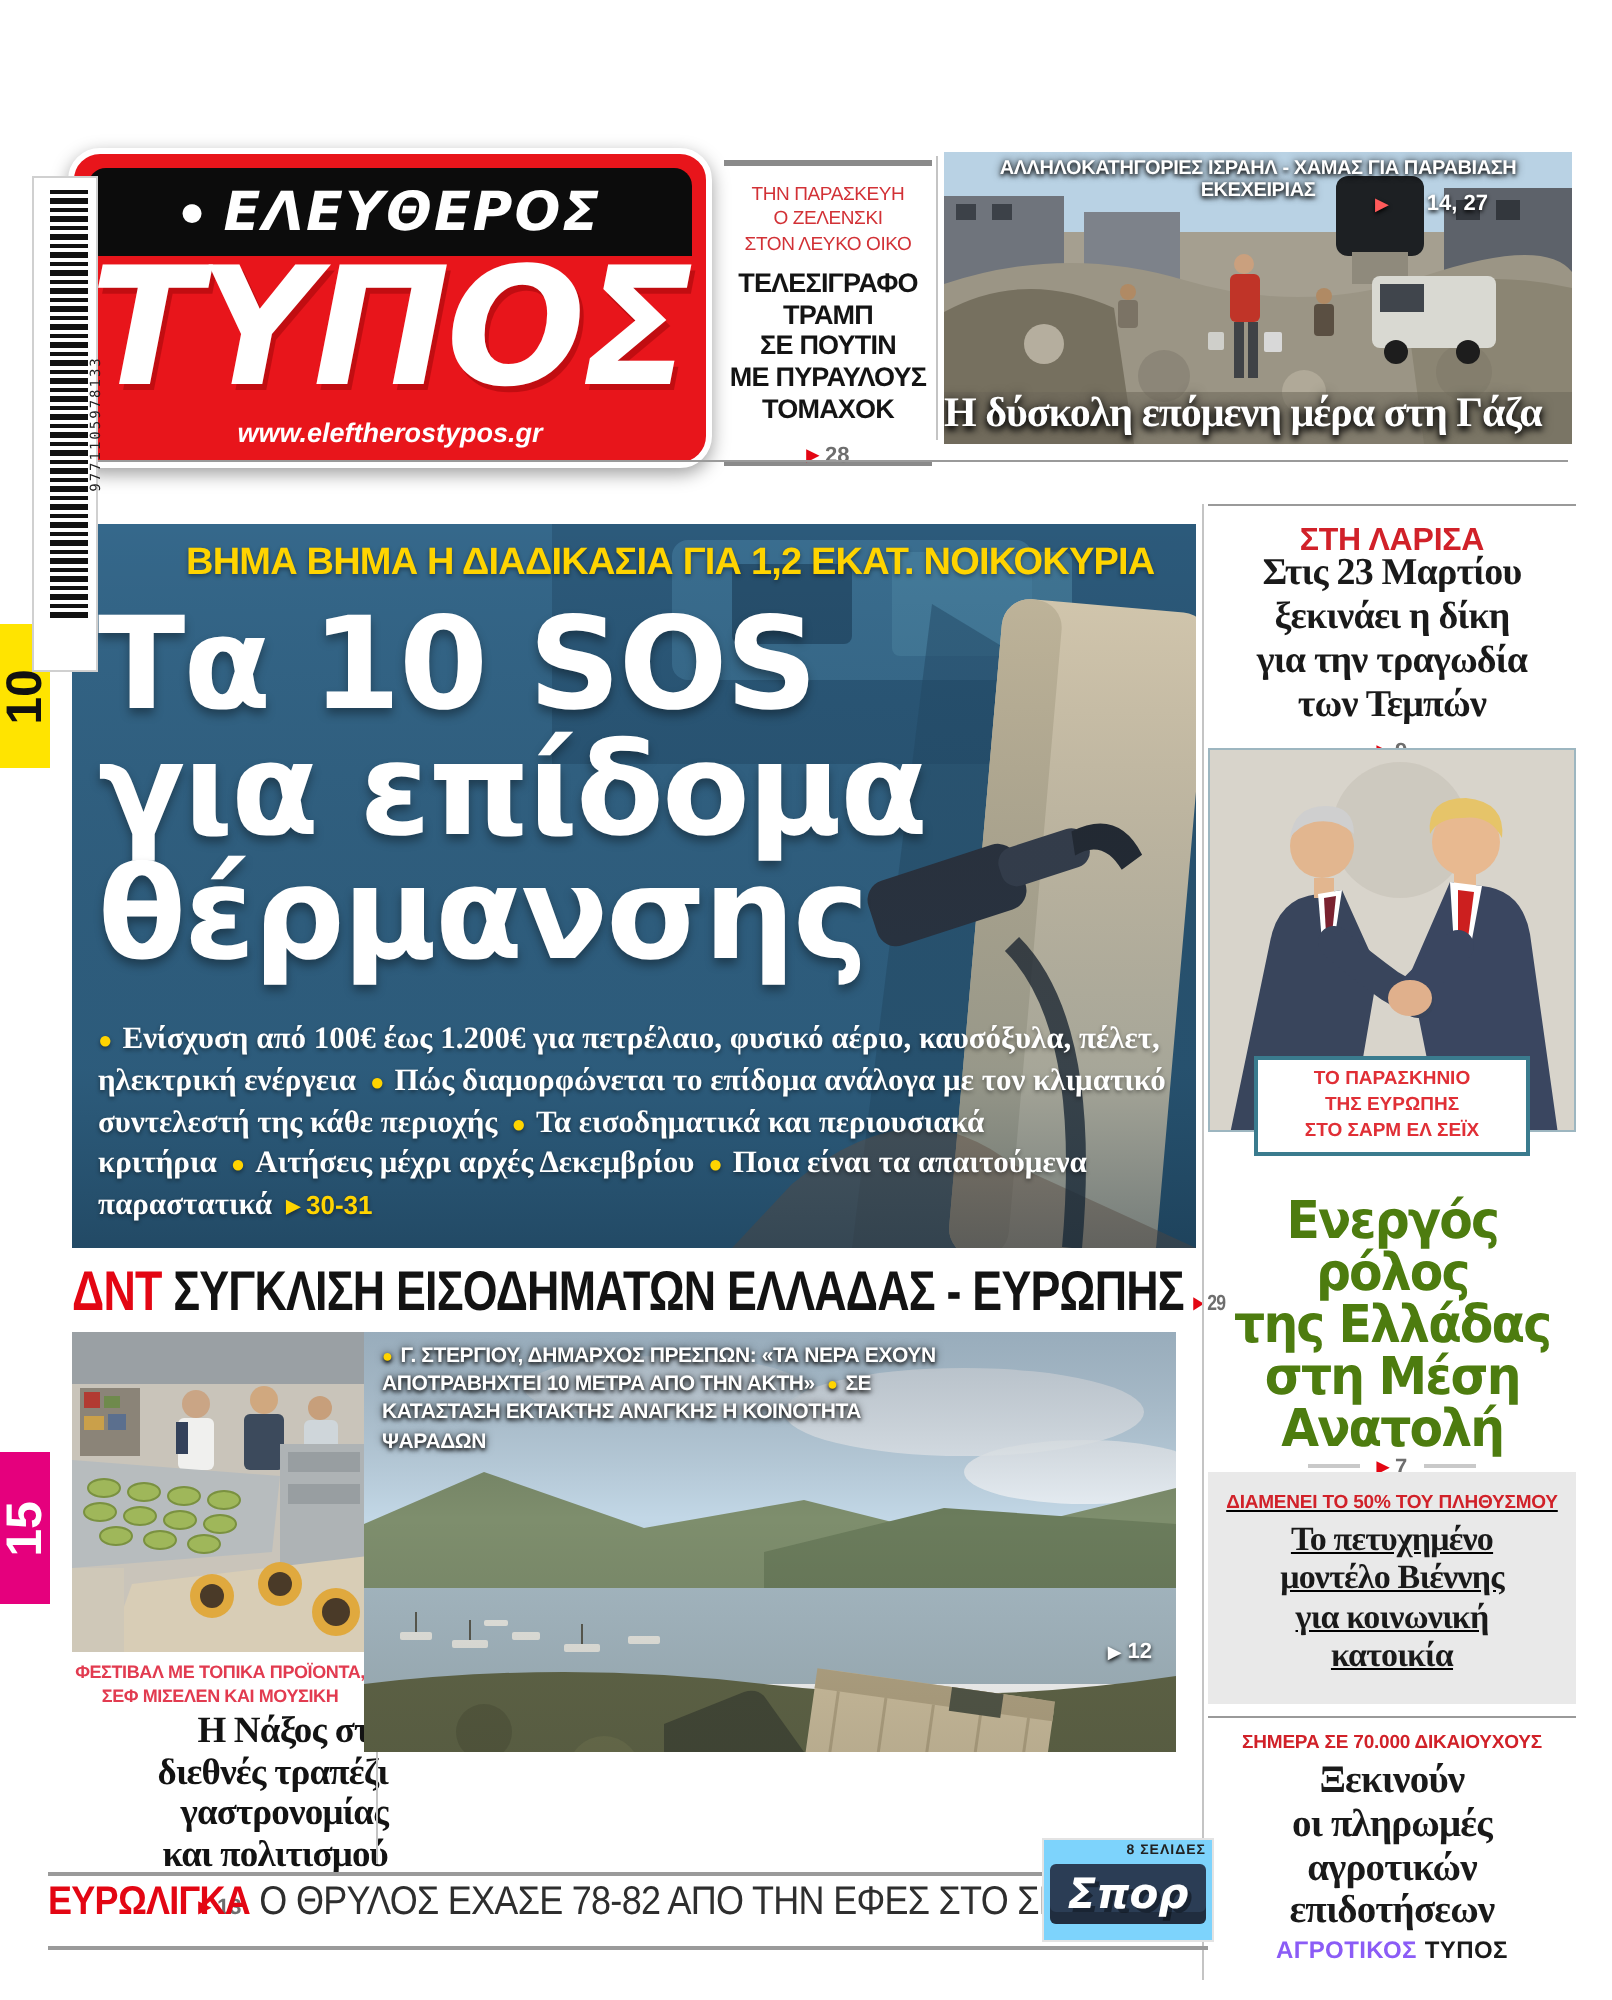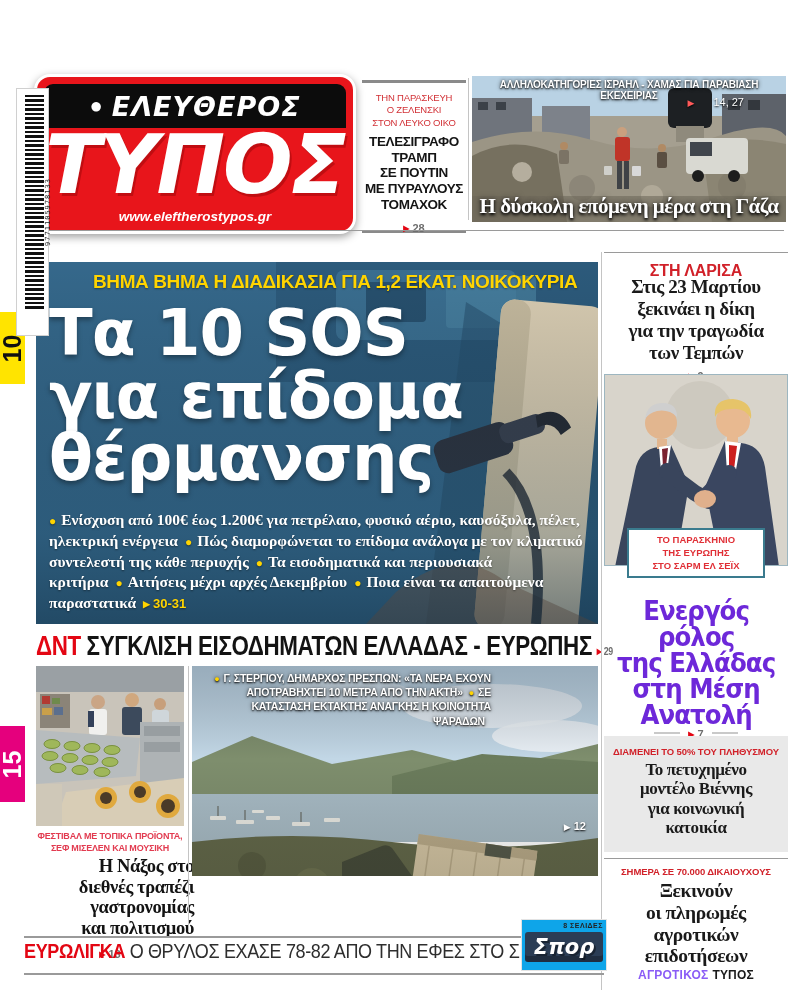--- a/index.html
+++ b/index.html
@@ -38,22 +38,22 @@
   .page-ref .arr{color:#e30613;font-size:8px;vertical-align:1px;}
   .page-ref .num{color:#6e6e6e;font-size:11px;margin-left:3px;}
 
   
   #gaza{left:472px;top:76px;width:314px;height:146px;overflow:hidden;}
   #gaza svg{position:absolute;left:0;top:0;}
   #gaza .kick{position:absolute;top:3px;left:8px;right:8px;text-align:center;color:#fff;font-size:10px;
     font-weight:bold;letter-spacing:-0.2px;text-shadow:0 1px 2px #000,0 0 4px rgba(0,0,0,.8);}
   #gaza .pgs{position:absolute;top:16px;right:42px;text-shadow:0 1px 2px #000;}
   #gaza .pgs .arr{color:#ff5a5a;font-size:9px;}
-  #gaza .pgs .num{color:#fff;font-size:11px;font-weight:normal;margin-left:3px;padding-left:16px;}
-  #gaza .cap{position:absolute;bottom:3px;left:0;right:0;text-align:center;color:#fff;
+  #gaza .pgs .num{color:#fff;font-size:11px;font-weight:bold;margin-left:3px;padding-left:16px;}
+  #gaza .cap{position:absolute;bottom:3px;left:0;right:0;color:#fff;
     font-family:"Liberation Serif",serif;font-weight:bold;font-size:21px;letter-spacing:-0.5px;
     text-shadow:0 2px 3px #000,0 0 6px rgba(0,0,0,.7);white-space:nowrap;}
 
   #dateline{left:356px;top:236px;font-size:11px;color:#4a4a4a;}
 
   
   #lead{left:36px;top:262px;width:562px;height:362px;overflow:hidden;background:#35688b;}
   #lead svg{position:absolute;left:0;top:0;}
   #lead .kick{position:absolute;top:9px;left:13px;color:#ffd400;font-size:19px;font-weight:bold;
     letter-spacing:-0.4px;text-shadow:0 1px 2px rgba(0,0,0,.4);margin-left:44px;}
@@ -76,60 +76,60 @@
   #imf .pgs{margin-left:6px;}
 
   
   #chefs{left:36px;top:666px;width:148px;height:160px;overflow:hidden;}
   #naxos-kick{left:30px;top:831px;width:160px;text-align:center;color:#e23b50;font-size:9px;font-weight:bold;line-height:1.3;letter-spacing:-0.2px;}
   #naxos-head{left:26px;top:856px;width:168px;text-align:right;font-family:"Liberation Serif",serif;
     font-weight:bold;font-size:18.5px;line-height:1.12;color:#131313;letter-spacing:-0.4px;}
   #naxos-page{left:36px;top:944px;width:148px;text-align:center;}
 
   
-  #prespa{left:192px;top:666px;width:406px;height:210px;overflow:hidden;text-align:right;}
+  #prespa{left:182px;top:666px;width:406px;height:210px;overflow:hidden;}
   #prespa svg{position:absolute;left:0;top:0;}
   #prespa .cap{position:absolute;top:5px;left:9px;width:290px;font-size:10.5px;font-weight:bold;color:#fff;
     line-height:1.35;letter-spacing:-0.2px;text-shadow:0 1px 2px #000,0 0 4px rgba(0,0,0,.6);}
   .pres-b .dot{color:#ffd400;font-size:9px;margin-right:4px;}
   .pres-b{margin-right:6px;}
   #prespa .title{position:absolute;left:10px;top:148px;color:#fff;font-family:"Liberation Serif",serif;
     font-weight:bold;font-size:27px;line-height:1.18;letter-spacing:-0.5px;
     text-shadow:0 2px 3px #000,0 0 6px rgba(0,0,0,.65);}
   #prespa .pgs{position:absolute;right:12px;bottom:42px;text-shadow:0 1px 2px #000;}
   #prespa .pgs .arr{color:#fff;font-size:9px;}
   #prespa .pgs .num{color:#fff;font-size:11px;font-weight:bold;margin-left:3px;}
 
   
   .rc{left:604px;width:184px;text-align:center;}
   .kick-red{color:#d12129;font-size:16px;font-weight:bold;letter-spacing:-0.1px;}
   .serif-head{font-family:"Liberation Serif",serif;font-weight:bold;color:#1a1a1a;letter-spacing:-0.4px;}
   #tempi-head{font-size:19px;line-height:1.15;}
   #photo-summit{left:604px;top:374px;width:184px;height:192px;border:1px solid #9db6c0;box-sizing:border-box;overflow:hidden;background:#d6d2c9;}
   #summit-label{left:627px;top:528px;width:138px;background:#fff;border:2px solid #3a7b8e;box-sizing:border-box;
     color:#e02f36;font-size:9.5px;font-weight:bold;line-height:1.35;text-align:center;padding:4px 2px;z-index:3;}
-  #summit-head{top:598px;font-family:"DejaVu Sans",sans-serif;font-weight:bold;color:#6d28d9;
+  #summit-head{top:598px;font-family:"DejaVu Sans",sans-serif;font-weight:bold;color:#4d7c0f;
     font-size:26px;line-height:1.0;letter-spacing:-1px;}
   #summit-head .inner{display:inline-block;transform:scaleX(.94);transform-origin:center;}
   .dash-page{display:flex;align-items:center;justify-content:center;gap:8px;}
   .dash-page .dash{width:26px;height:2px;background:#c9c9c9;}
-  #vienna{left:604px;top:736px;width:184px;height:106px;background:#e9e9e9;text-align:center;padding-top:10px;box-sizing:content-box;}
+  #vienna{left:604px;top:736px;width:184px;height:106px;background:#e9e9e9;text-align:center;padding-top:10px;box-sizing:content-box;text-decoration:underline;}
   #vienna .serif-head{font-size:17px;line-height:1.14;margin-top:3px;}
   #farm-head{font-size:19.5px;line-height:1.12;}
   #agro{font-size:12px;font-weight:bold;letter-spacing:0.2px;}
   #agro .grn{color:#8b5cf6;}
   #agro .blk{color:#1a1a1a;margin-left:4px;}
 
   
   #sports-line{left:24px;top:940px;width:500px;white-space:nowrap;}
   #sports-line .inner{display:inline-block;transform:scaleX(.9);transform-origin:left center;
     font-size:20px;letter-spacing:-0.4px;}
   #sports-line .red{color:#e30613;font-weight:bold;}
   #sports-line .blk{color:#2e2e2e;}
-  #spor-logo{left:522px;top:920px;width:84px;height:50px;background:#0ea5e9;z-index:5;box-shadow:0 0 0 1px #e3e3e3;}
+  #spor-logo{left:522px;top:920px;width:84px;height:50px;background:#7dd3fc;z-index:5;box-shadow:0 0 0 1px #e3e3e3;}
   #spor-logo .top{position:absolute;top:2px;right:3px;font-size:7px;font-weight:bold;color:#222;letter-spacing:.5px;}
   #spor-logo .box{position:absolute;left:3px;right:3px;top:12px;height:30px;background:#2b3d55;border-radius:3px;
     display:flex;align-items:center;justify-content:center;box-shadow:inset 0 -6px 0 rgba(0,0,0,.25);}
   #spor-logo .box span{color:#fff;font-family:"DejaVu Sans",sans-serif;font-weight:bold;font-style:italic;
     font-size:21px;text-shadow:2px 2px 0 rgba(0,0,0,.4);}
 
   
   .edge-tab{left:0;width:25px;display:flex;align-items:center;justify-content:center;}
   #tab-yellow{top:312px;height:72px;background:#ffe400;}
   #tab-yellow span{transform:rotate(-90deg);font-size:25px;font-weight:bold;color:#111;}

